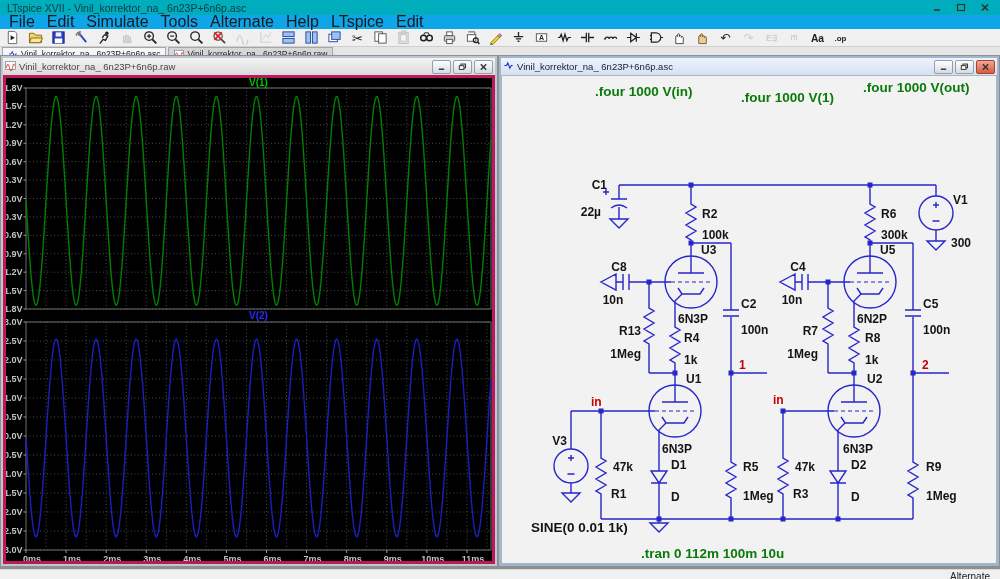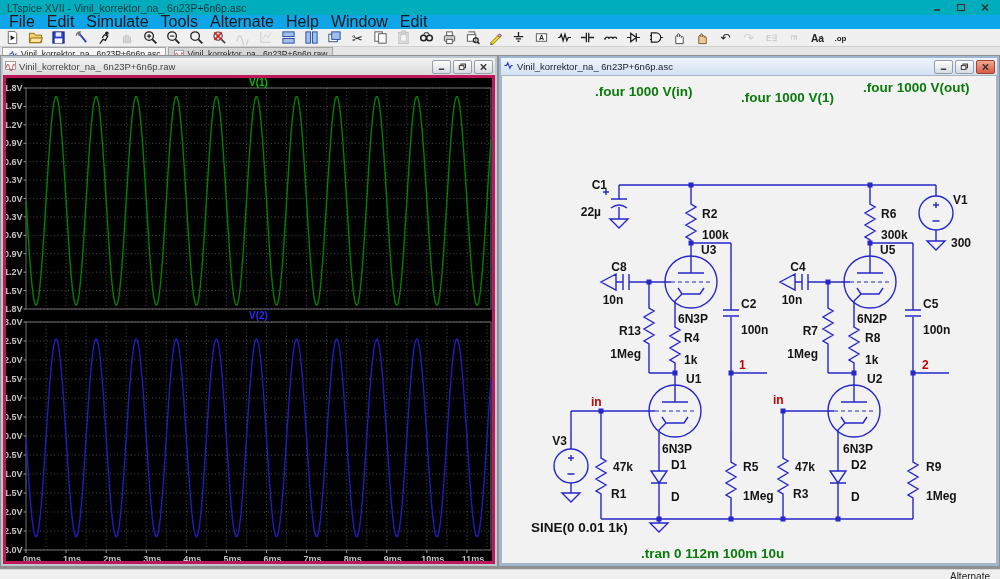--- a/index.html
+++ b/index.html
@@ -80,21 +80,21 @@
     </span>
 </div>
 
 <div class="menubar" id="menubar">
     <span class="menu-item">File</span>
     <span class="menu-item">Edit</span>
     <span class="menu-item">Simulate</span>
     <span class="menu-item">Tools</span>
     <span class="menu-item">Alternate</span>
     <span class="menu-item">Help</span>
-    <span class="menu-item">Window</span>
+    <span class="menu-item">LTspice</span>
     <span class="menu-item">Edit</span>
   </div>
 <div class="toolbar" id="toolbar">
     <div class="tbtn">
       <svg viewBox="0 0 16 16" xmlns="http://www.w3.org/2000/svg">
         <path d="M3.5 1.5h7l2 2v11h-9z" fill="#fff" stroke="#666"></path>
         <path d="M6 5.5l4.5 2.7L6 10.9z" fill="#222"></path>
       </svg>
     </div>
     <div class="tbtn">

